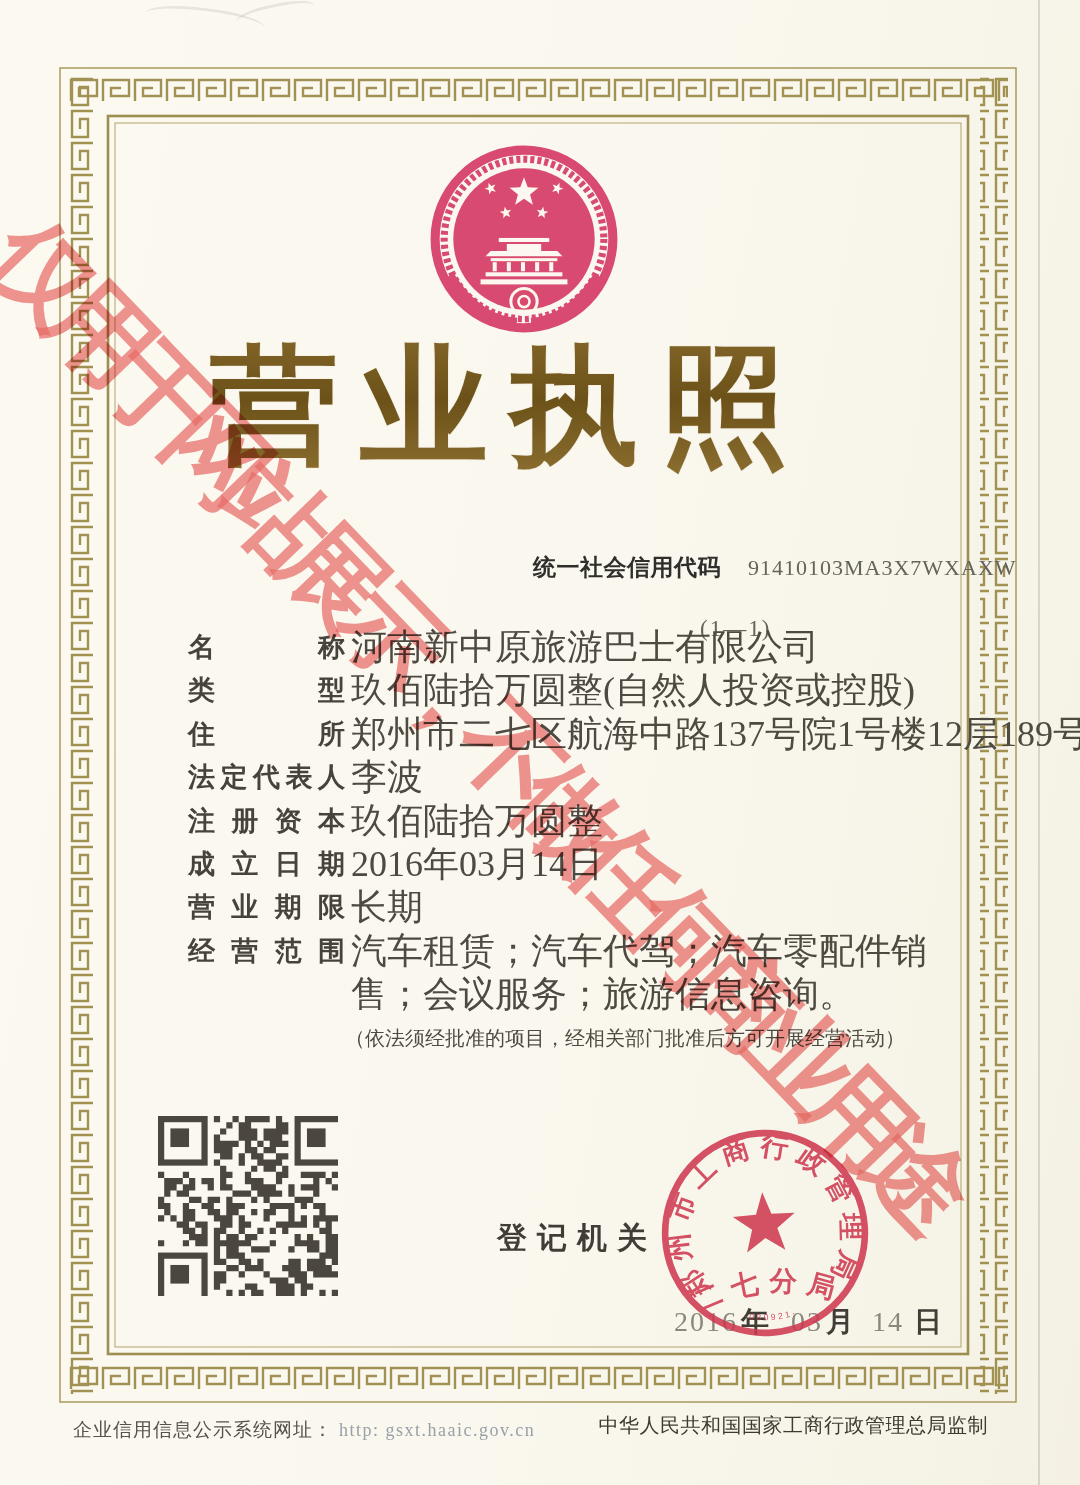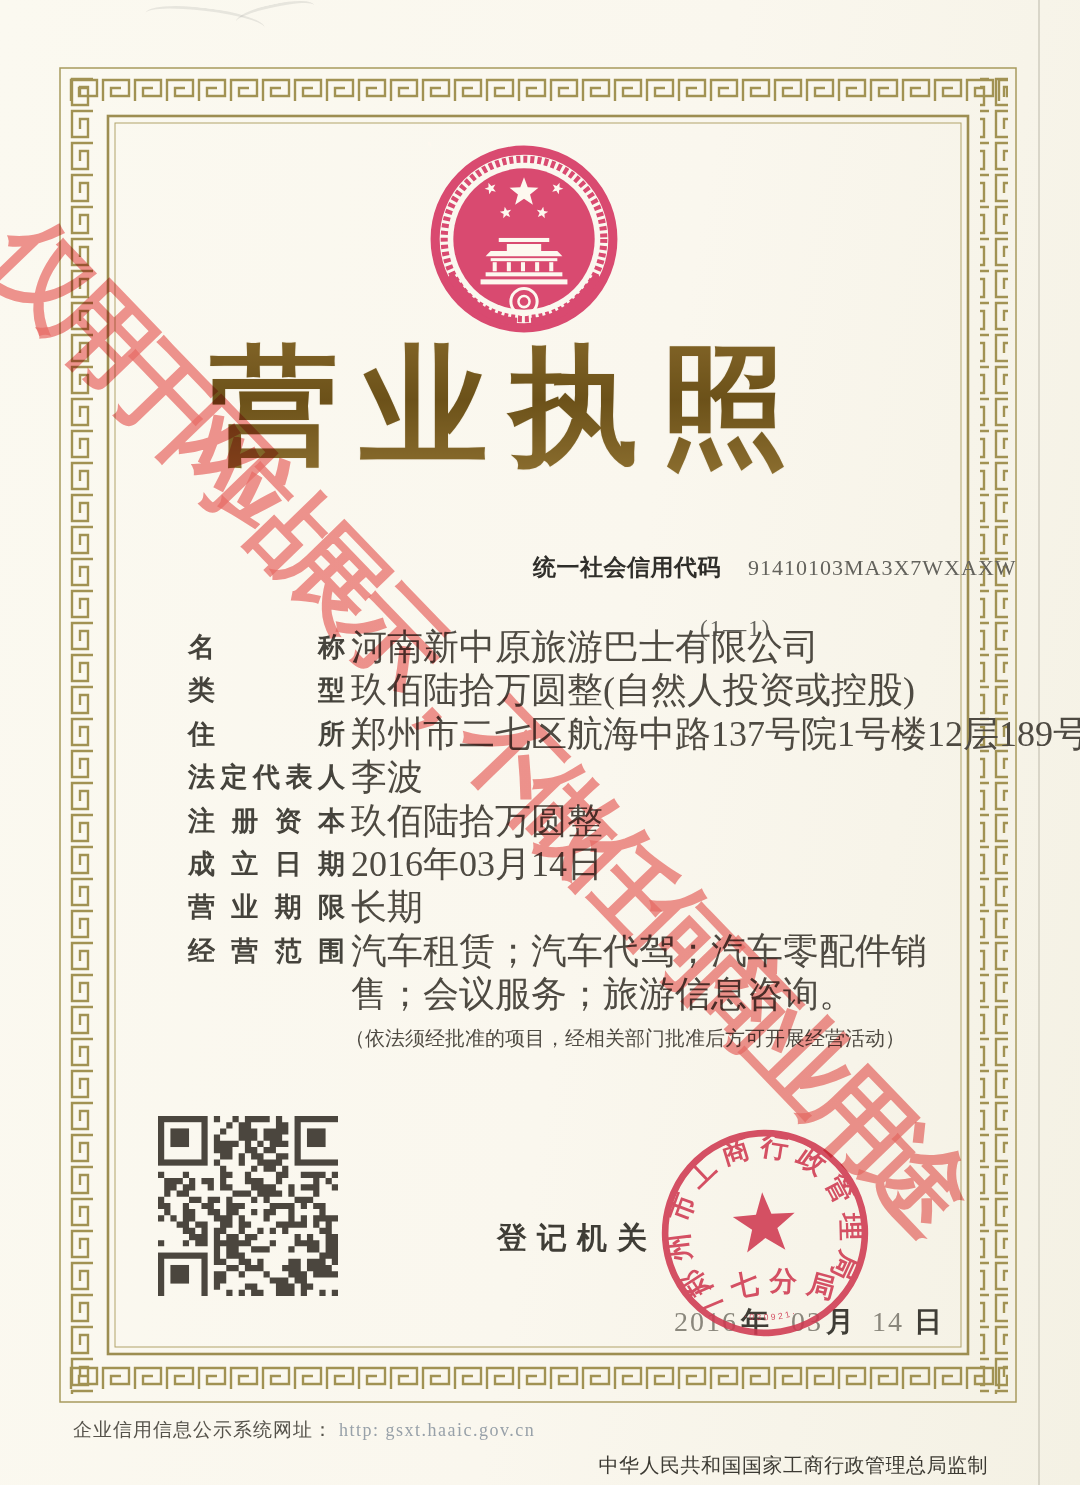--- a/index.html
+++ b/index.html
@@ -45,21 +45,21 @@
   .dateline{left:674px;top:1303px;display:flex;align-items:baseline;font-size:28px;z-index:10;}
   .dateline .num{color:#8a877c;font-family:"Liberation Serif",serif;letter-spacing:2px;}
   .dateline .unit{color:#3f3d36;font-weight:bold;margin-left:3px;}
   .dateline .g1{margin-left:22px;}.dateline .g2{margin-left:18px;}.dateline .g3{margin-left:10px;}
   .seal{left:658px;top:1126px;opacity:.87;transform:rotate(-4deg);z-index:30;}
   
   .footer-left{left:73px;top:1417px;font-size:19px;color:#55524a;letter-spacing:1px;z-index:10;}
   .footer-left .url{color:#98a1a9;font-family:"Liberation Serif",serif;font-size:18px;
                     letter-spacing:1.5px;margin-left:6px;}
   .footer-right{left:0;top:1412px;width:988px;text-align:right;font-size:20px;color:#3c3a33;
-                letter-spacing:.5px;z-index:10;margin-top:40px;}
+                letter-spacing:.5px;z-index:10;}
   
   .watermark{left:56px;top:192px;z-index:40;transform:rotate(46deg);transform-origin:0 0;
              font-size:100px;font-weight:bold;letter-spacing:-16px;white-space:nowrap;
              color:rgba(236,110,108,.72);mix-blend-mode:multiply;pointer-events:none;}
   
   .scan-edge{left:1038px;top:0;width:2px;height:1485px;background:rgba(150,145,130,.30);z-index:2;}
   .scribble{border-top:3px solid rgba(130,130,128,.16);border-radius:50%;z-index:2;}
 </style>
 </head>
 <body>

